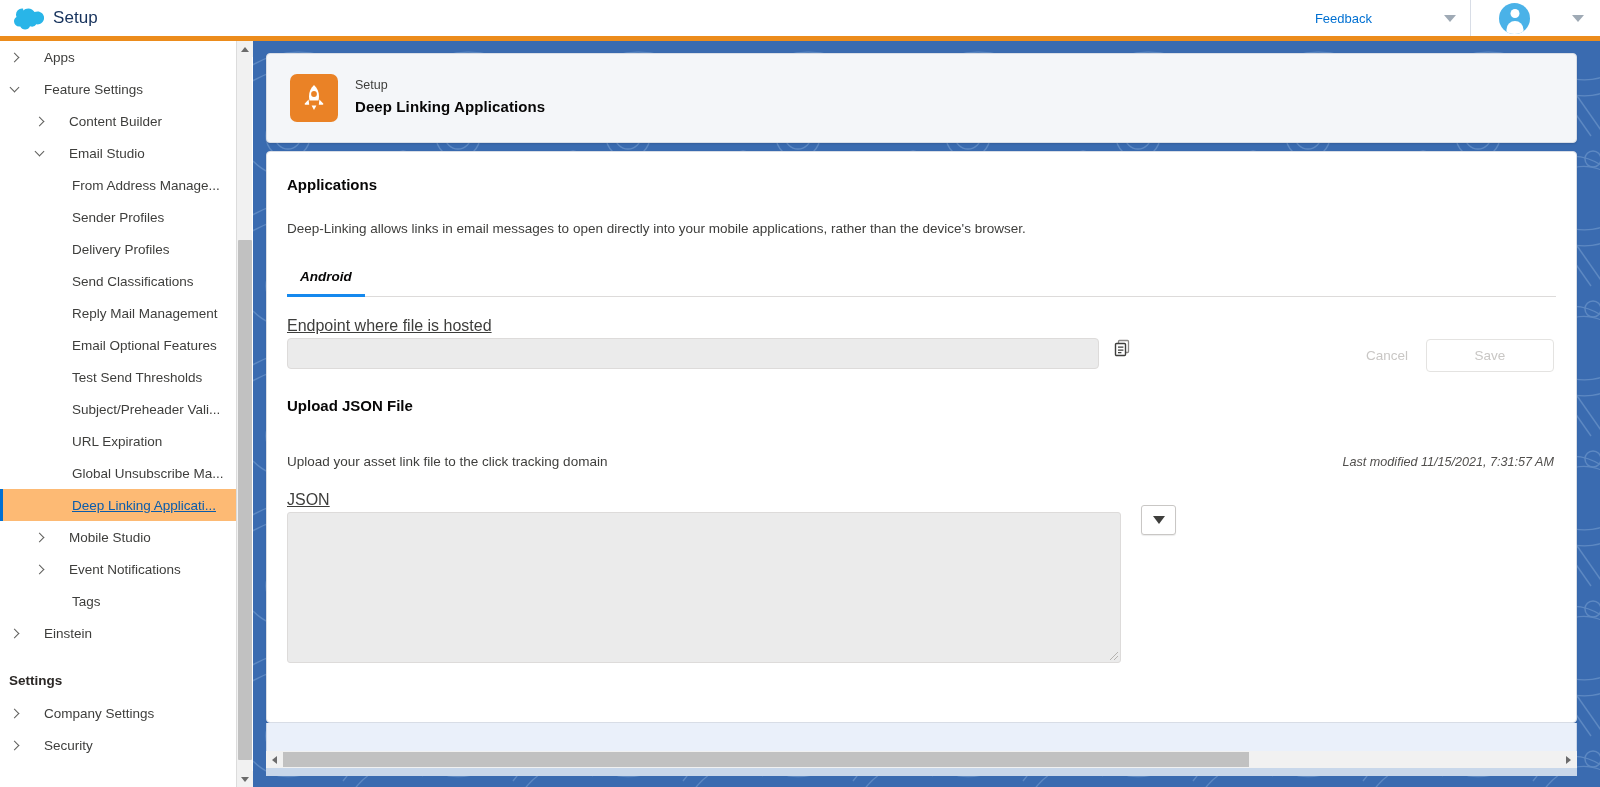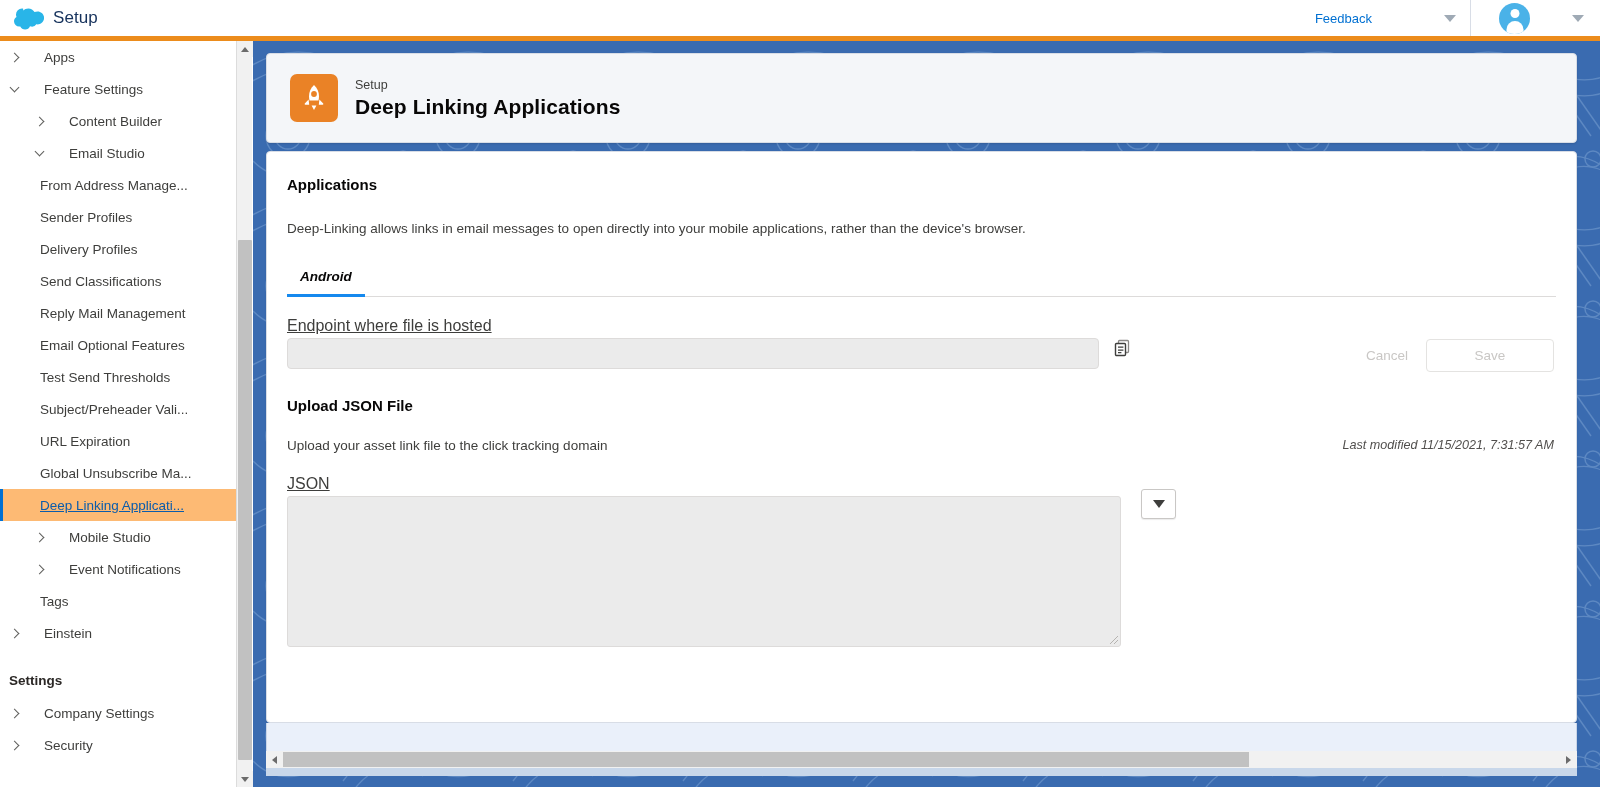--- a/index.html
+++ b/index.html
@@ -88,21 +88,21 @@
     border-right: 1.6px solid #5e5e5c;
     border-bottom: 1.6px solid #5e5e5c;
   }
   .chev.right { transform: rotate(-45deg); }
   .chev.down  { transform: rotate(45deg); margin-bottom: 3px; }
   .nav-label { overflow: hidden; text-overflow: ellipsis; }
   .lvl1 { padding-left: 0px; }
   .lvl1 .nav-label { margin-left: 5px; }
   .lvl2 .twisty { margin-left: 25px; }
   .lvl2 .nav-label { margin-left: 5px; }
-  .lvl3 { padding-left: 40px; }
+  .lvl3 { padding-left: 72px; }
   .nav-section-title {
     font-size: 13.5px; font-weight: bold; color: #2b2826;
     height: 34px; display: flex; align-items: center; padding-left: 9px;
   }
   .nav-item.selected {
     background: #fdba74; border-left: 3px solid #0070d2;
   }
   .nav-item.selected .nav-label {
     text-decoration: underline; color: #0b5cab; margin-left: -3px;
   }
@@ -161,21 +161,21 @@
   }
   .ph-icon {
     width: 48px; height: 48px; border-radius: 7px;
     background: #ea8226; margin-left: 23px;
     display: flex; align-items: center; justify-content: center;
     flex: 0 0 48px;
   }
   .ph-text { margin-left: 17px; }
   .ph-eyebrow { font-size: 12.5px; color: #3e3e3c; line-height: 17px; }
   .ph-title {
-    font-size: 21px; color: #080707; font-weight: bold;
+    font-size: 15px; color: #080707; font-weight: bold;
     line-height: 26px; letter-spacing: .1px;
   }
 
   
   .body-card {
     position: absolute; top: 110px; left: 13px;
     width: 1311px; height: 572px;
     background: #ffffff;
     border: 1px solid #d8dde6;
     border-radius: 4px;
@@ -238,21 +238,21 @@
     border: 1px solid #e4e3e1; border-radius: 4px;
     width: 128px; height: 33px; background: #fff;
     display: flex; align-items: center; justify-content: center;
   }
 
   .upload-title {
     font-size: 15px; font-weight: bold; color: #080707;
     margin-top: 27px; line-height: 20px;
   }
   .upload-row {
-    display: flex; align-items: flex-start; margin-top: 22px; gap: 21px;
+    display: flex; align-items: flex-end; margin-top: 38px; gap: 21px;
   }
   .upload-desc { font-size: 13.5px; color: #3e3e3c; }
   .last-mod {
     margin-left: auto; font-size: 12.6px; color: #514f4d;
     font-style: italic; padding-right: 2px;
   }
 
   .json-block { margin-top: 22px; display: flex; align-items: flex-start; }
   .json-col { }
   .json-area {

